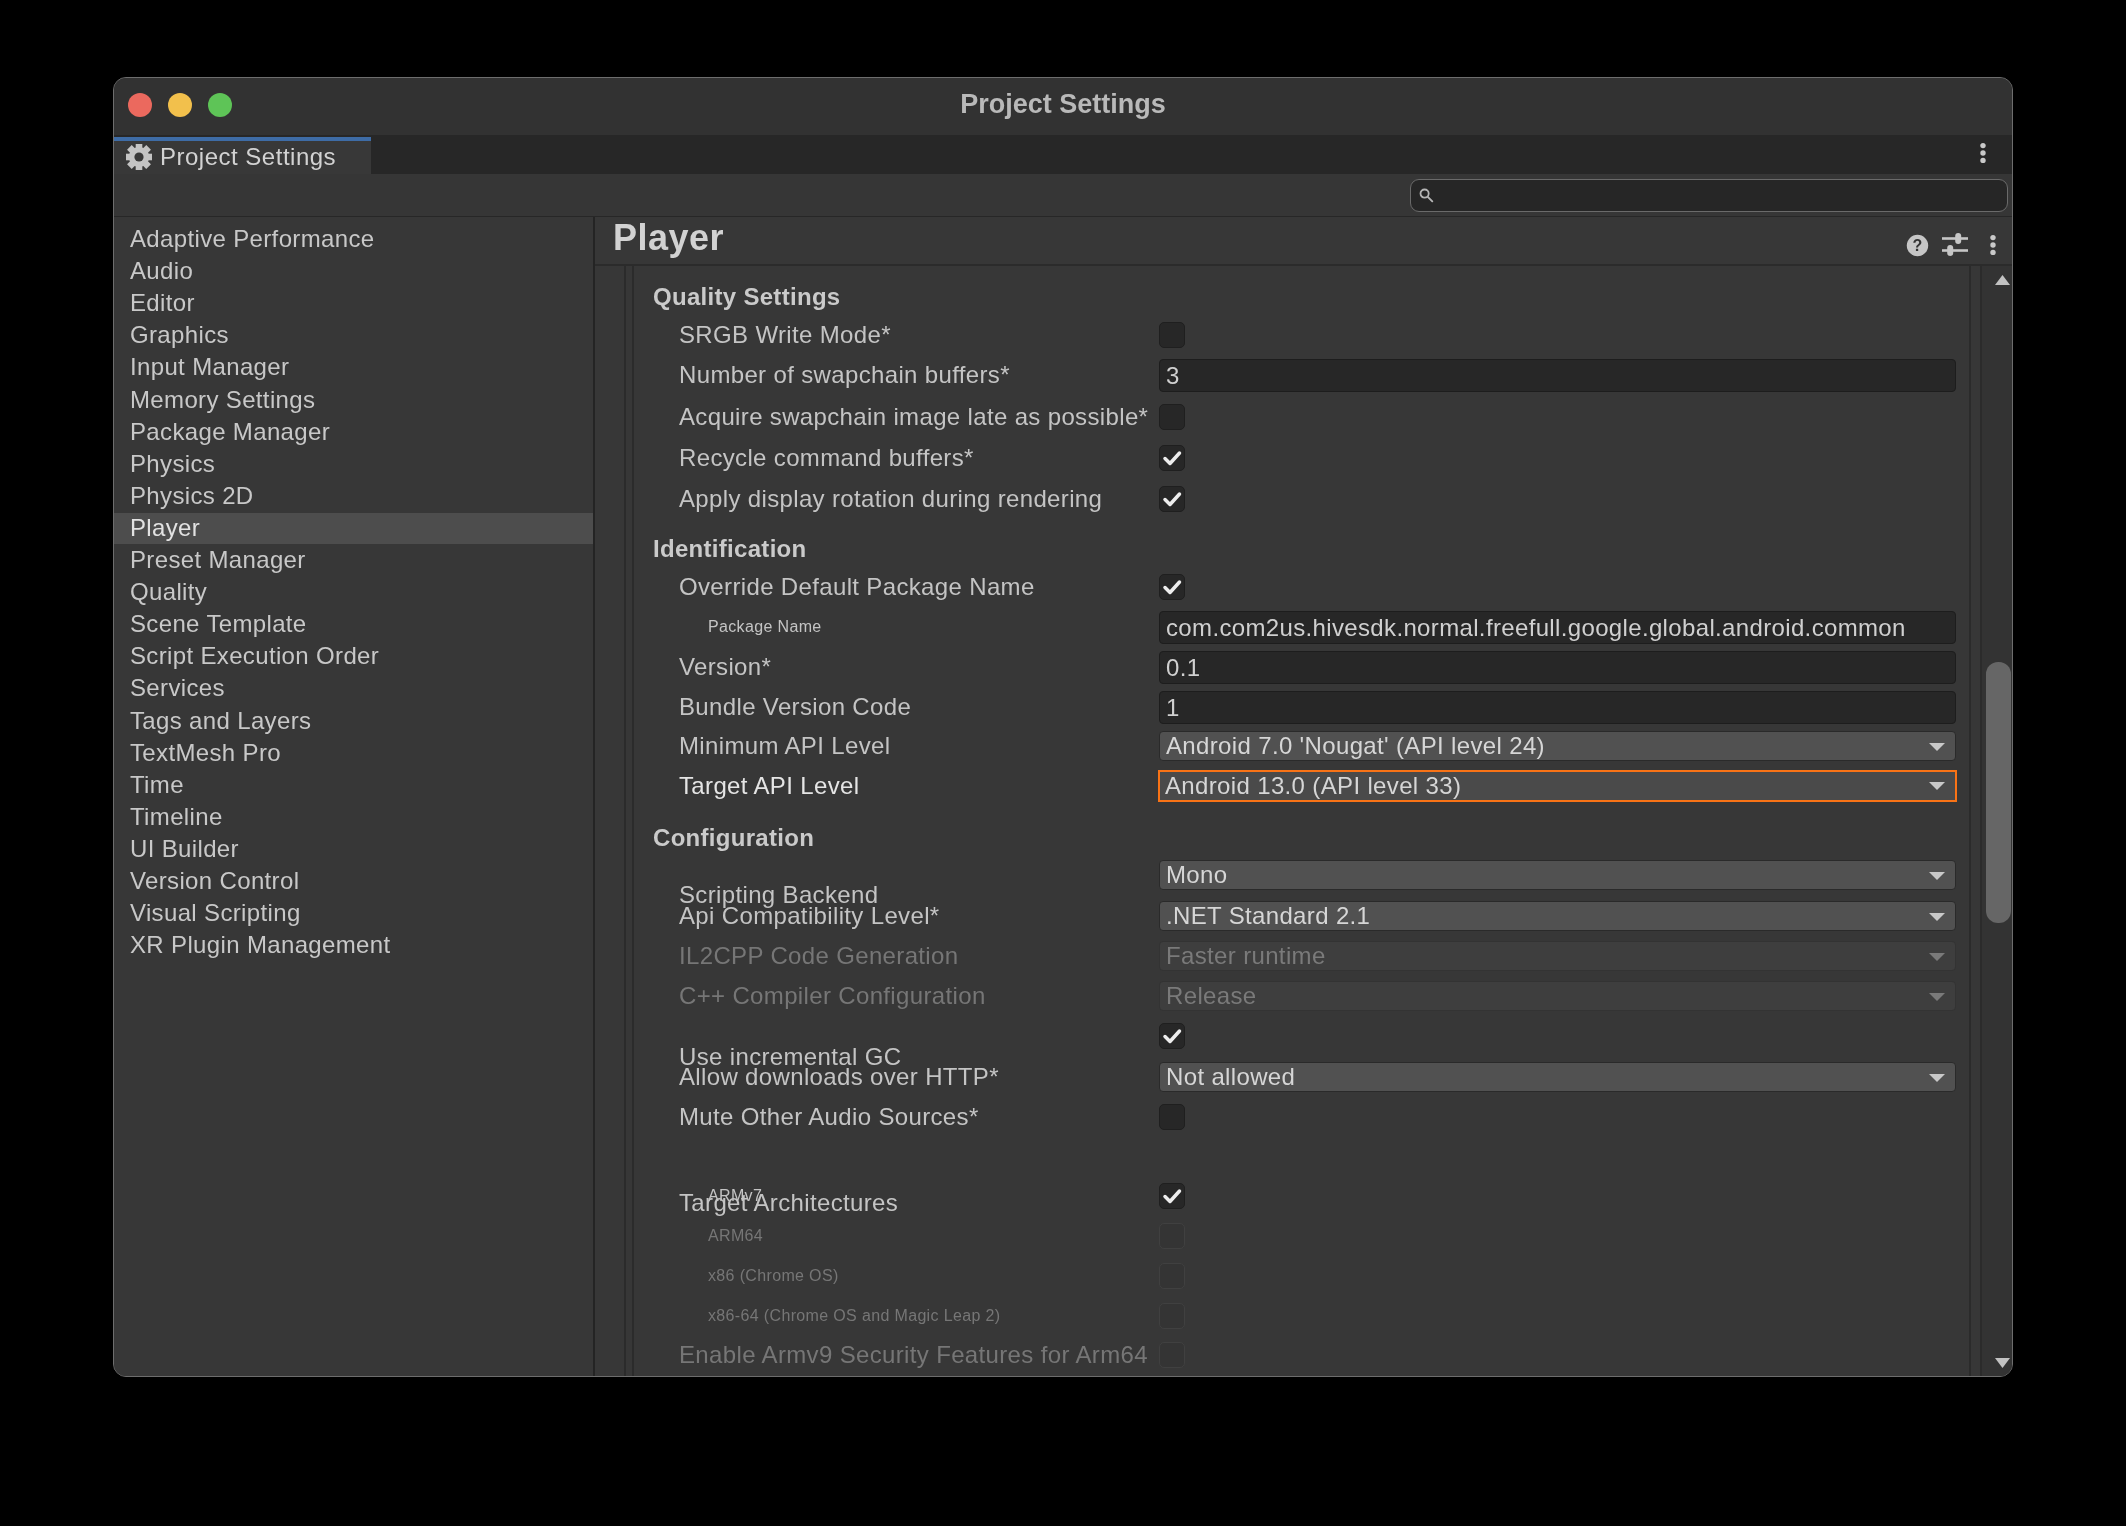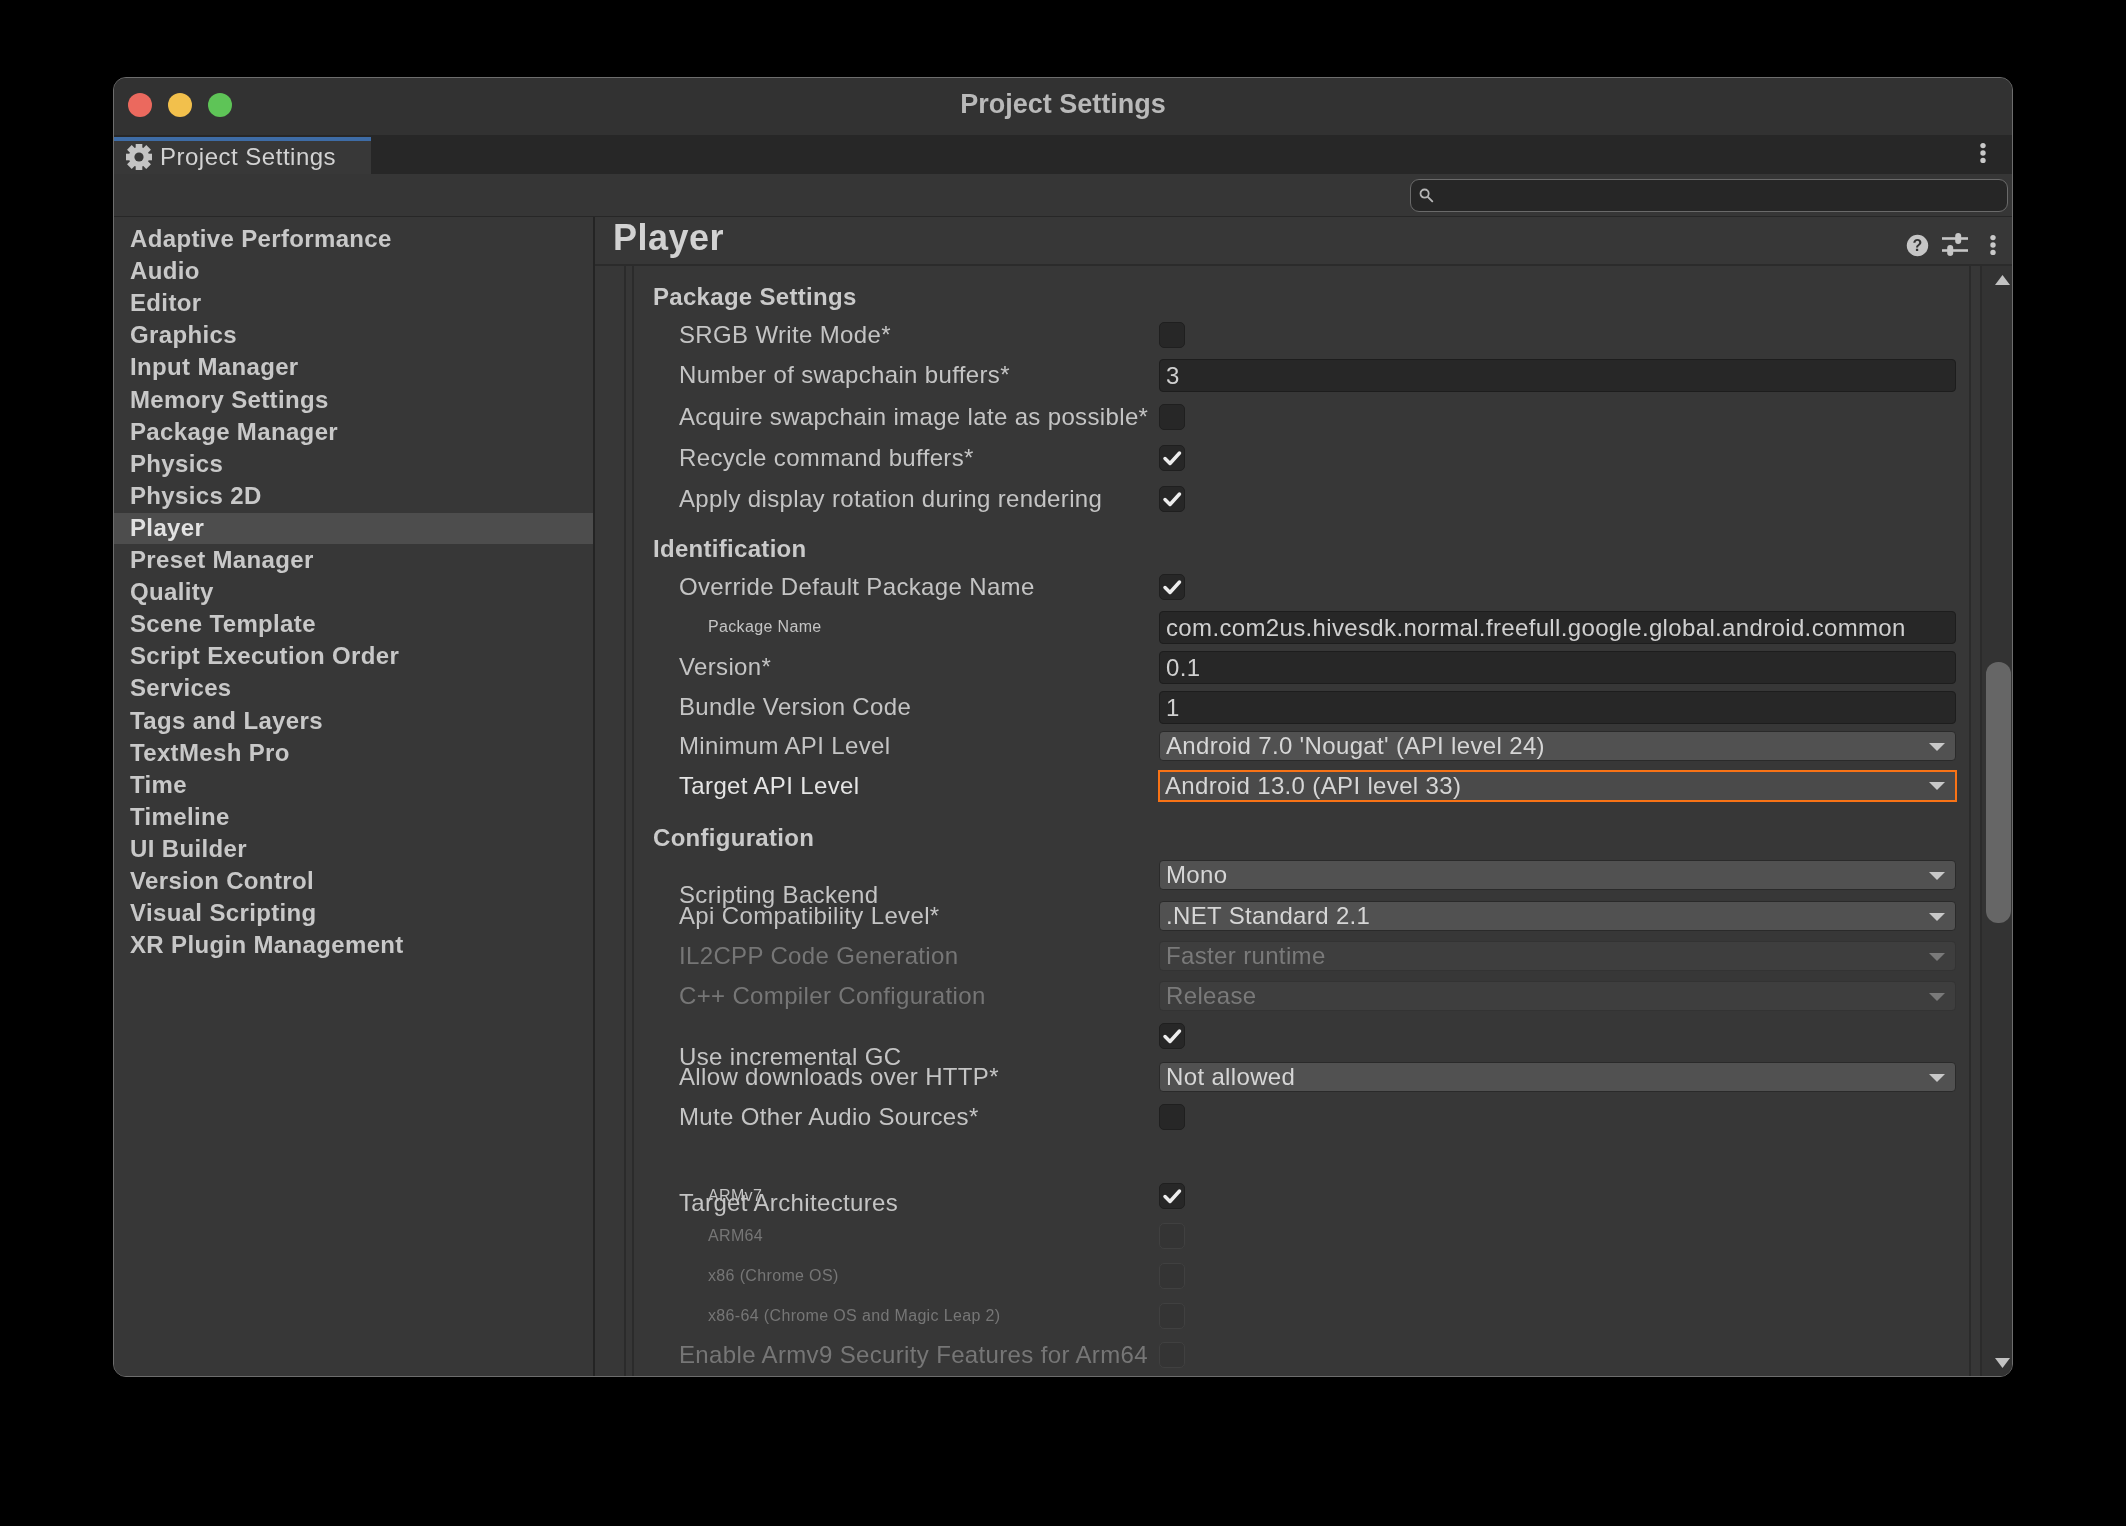--- a/index.html
+++ b/index.html
@@ -10,21 +10,21 @@
 .tl{position:absolute;top:15px;width:24px;height:24px;border-radius:50%;}
 #title{position:absolute;left:0;top:0;width:1898px;height:57px;line-height:53px;text-align:center;font-size:27px;font-weight:bold;color:#b9b9b9;}
 #tabstrip{position:absolute;left:0;top:57px;width:1900px;height:39px;background:#272727;}
 #tab{position:absolute;left:0;top:59px;width:257px;height:37px;background:#383838;border-top:4px solid #3e6ca6;}
 #tablabel{position:absolute;left:46px;top:62px;width:300px;height:34px;line-height:34px;font-size:24px;letter-spacing:0.5px;color:#d2d2d2;}
 #toolbar{position:absolute;left:0;top:96px;width:1900px;height:42px;background:#363636;}
 #topline{position:absolute;left:0;top:138px;width:1900px;height:2px;background:#272727;}
 #search{position:absolute;left:1296px;top:101px;width:598px;height:33px;background:#262626;border:1.5px solid #6a6a6a;border-radius:9px;}
 #sidebar{position:absolute;left:0;top:139px;width:479px;height:1161px;background:#373737;}
 #sbsel{position:absolute;left:0;top:296px;width:479px;height:31px;background:#4d4d4d;}
-.sbitem{position:absolute;left:16px;height:32px;line-height:32px;font-size:24px;letter-spacing:0.35px;color:#c8c8c8;white-space:nowrap;font-weight:bold;}
+.sbitem{position:absolute;left:16px;height:32px;line-height:32px;font-size:24px;letter-spacing:0.35px;color:#c8c8c8;white-space:nowrap;}
 #divider{position:absolute;left:479px;top:139px;width:2px;height:1161px;background:#242424;}
 #content{position:absolute;left:481px;top:139px;width:1419px;height:1161px;background:#373737;}
 #phead{position:absolute;left:18px;top:0px;font-size:36px;letter-spacing:0.5px;font-weight:bold;color:#d2d2d2;}
 .hline{position:absolute;background:#2b2b2b;}
 .vline{position:absolute;width:2px;background:#2b2b2b;}
 .sechead{position:absolute;left:58px;font-size:24px;letter-spacing:0.3px;font-weight:bold;color:#cacaca;white-space:nowrap;height:28px;line-height:28px;}
 .lbl{position:absolute;left:84px;font-size:24px;letter-spacing:0.35px;color:#c4c4c4;white-space:nowrap;height:28px;line-height:28px;}
 .lbl2{position:absolute;left:113px;font-size:16px;letter-spacing:0.35px;color:#c4c4c4;white-space:nowrap;height:28px;line-height:28px;}
 .dis{color:#767676;}
 .blue{color:#e5e5e5;}
@@ -122,21 +122,21 @@
       <circle cx="6" cy="5.6" r="2.7" fill="#c9c9c9"></circle>
         <circle cx="6" cy="13" r="2.7" fill="#c9c9c9"></circle>
         <circle cx="6" cy="20.4" r="2.7" fill="#c9c9c9"></circle>
     </svg>
     <div class="hline" style="left:0;top:47px;width:1419px;height:2px;"></div>
     <div class="vline" style="left:29px;top:47px;height:1114px;"></div>
     <div class="vline" style="left:37px;top:47px;height:1114px;"></div>
     <div class="vline" style="left:1374px;top:47px;height:1114px;"></div>
     <div class="vline" style="left:1385px;top:47px;height:1114px;"></div>
     <div id="rows">
-        <div class="sechead" style="top: 66px;">Package Settings</div>
+        <div class="sechead" style="top: 66px;">Quality Settings</div>
         <div class="lbl" style="top: 103.5px;">SRGB Write Mode*</div>
         <div class="cb" style="top: 104.5px;"></div>
         <div class="lbl" style="top: 144px;">Number of swapchain buffers*</div>
         <div class="fld" style="top: 141.5px;">3</div>
         <div class="lbl" style="top: 186px;">Acquire swapchain image late as possible*</div>
         <div class="cb" style="top: 187px;"></div>
         <div class="lbl" style="top: 227px;">Recycle command buffers*</div>
         <div class="cb" style="top: 228px;"></div>
         <svg width="26" height="26" viewBox="0 0 26 26" class="chk" style="top: 228px;">
           <polyline points="6,13.5 11,18.5 20.5,8" fill="none" stroke="#ededed" stroke-width="3.5" stroke-linecap="round" stroke-linejoin="round"></polyline>

